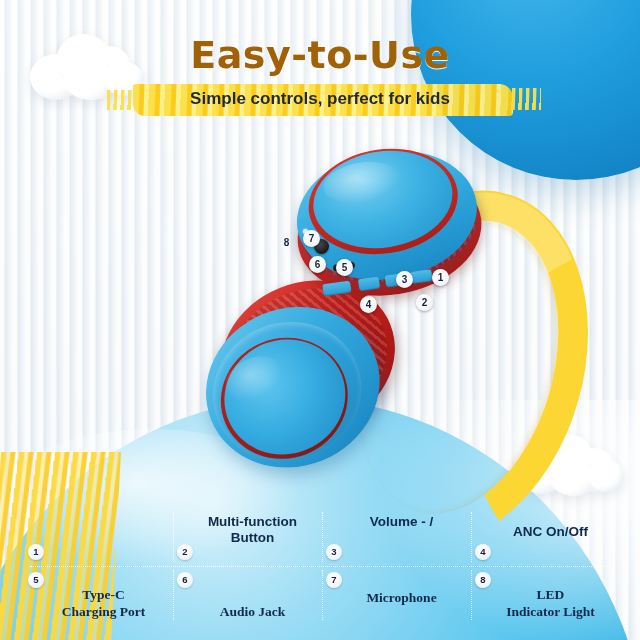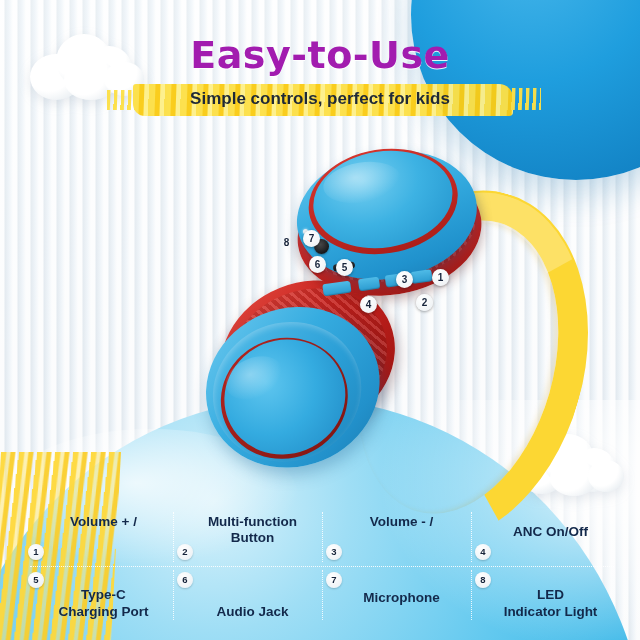--- a/index.html
+++ b/index.html
@@ -76,21 +76,21 @@
   
   .cloud{position:absolute;filter:drop-shadow(0 4px 6px rgba(120,140,160,.18));}
   .puff{position:absolute;border-radius:50%;
     background:radial-gradient(circle at 36% 28%, #ffffff 0%, #ffffff 52%, #e9eef2 82%, #d9e2e8 100%);}
   .cloud-tl{left:30px;top:30px;width:120px;height:70px;}
   .cloud-br{left:520px;top:432px;width:110px;height:64px;}
 
   
   .title{
     position:absolute;left:0;right:0;top:33px;text-align:center;
-    font-size:38px;font-weight:700;color:#a21caf;
+    font-size:38px;font-weight:700;color:#a16207;
     letter-spacing:.5px;
     font-family:"DejaVu Sans", sans-serif;
     text-shadow:0 1px 0 rgba(255,255,255,.9);
   }
   .subtitle-wrap{
     position:absolute;left:0;right:0;top:80px;height:40px;
   }
   .brush{
     position:absolute;left:133px;top:4px;width:380px;height:32px;
     background:repeating-linear-gradient(92deg,
@@ -268,21 +268,21 @@
   }
   .row1 .num{bottom:6px;}
   .row2 .num{top:4px;}
   .legend-cell .txt{
     position:absolute;left:14px;right:4px;
     text-align:center;color:#13294b;
     font-size:13.5px;font-weight:700;line-height:1.22;
     font-family:"Liberation Sans", sans-serif;
   }
   .row1 .txt{top:6px;}
-  .row2 .txt{bottom:6px;}
+  .row2 .txt{bottom:6px;font-family:Liberation Serif, serif;}
   .vdiv{
     position:absolute;top:4px;height:50px;width:0;
     border-left:1px dotted rgba(255,255,255,.85);
   }
   .hdiv{
     position:absolute;left:6px;right:6px;top:58px;height:0;
     border-top:1px dotted rgba(255,255,255,.9);
   }
 </style>
 </head>
@@ -360,21 +360,20 @@
   <div class="callout" style="left:309px;top:256px;">6</div>
   <div class="callout" style="left:303px;top:230px;">7</div>
   <div class="callout" style="left:278px;top:234px;background:none;box-shadow:none;color:#16233a;">8</div>
 
   <div class="legend">
 
     <div class="legend-row row1">
       <div class="legend-cell">
         <div class="num">1</div>
         <div class="txt">
-          <div>Volume + /</div>
         </div>
       </div>
       <div class="legend-cell">
         <div class="num">2</div>
         <div class="txt">
           <div>Multi-function</div>
           <div>Button</div>
         </div>
       </div>
       <div class="legend-cell">

